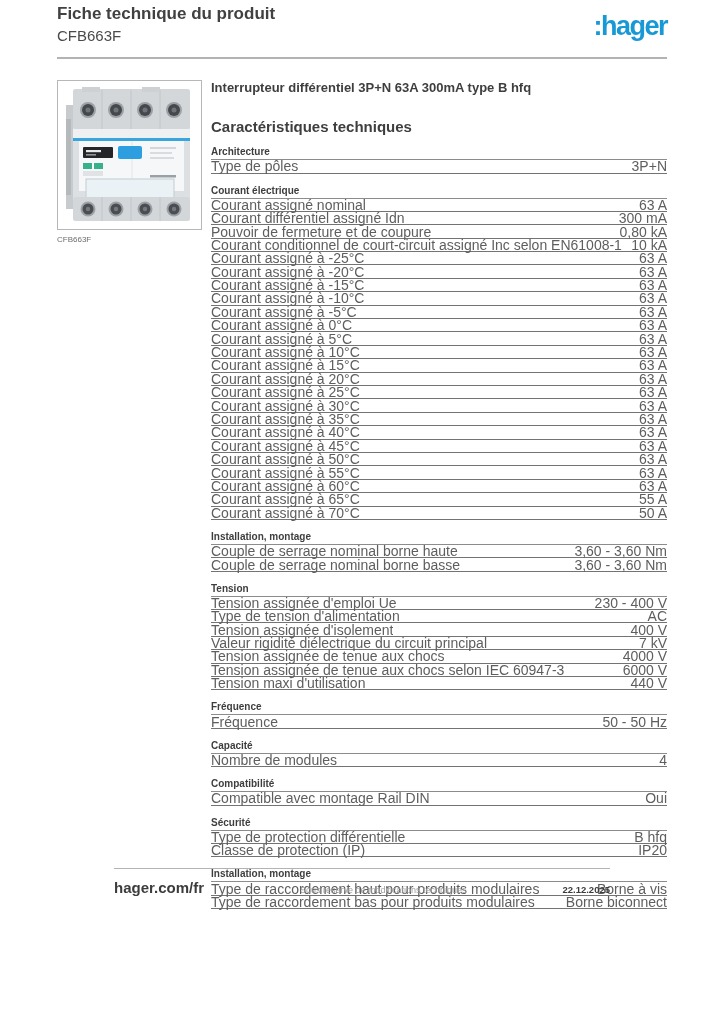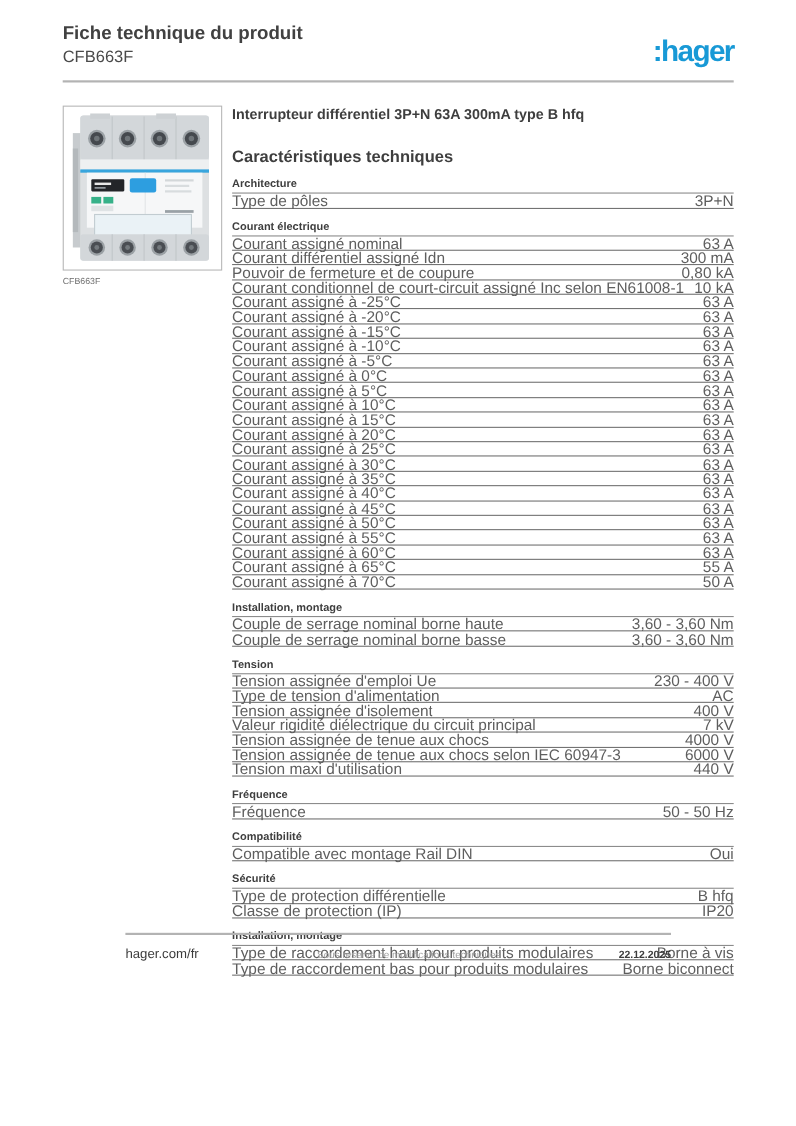--- a/index.html
+++ b/index.html
@@ -4,21 +4,21 @@
 <style>
   * { margin:0; padding:0; box-sizing:border-box; }
   html,body { background:#ffffff; }
   .page {
     position:relative; width:724px; height:1024px; background:#ffffff;
     font-family:"Liberation Sans", sans-serif; color:#3e3e3e; overflow:hidden;
   }
   .content { position:absolute; left:57px; right:57px; top:0; }
 
   
-  .header { display:flex; justify-content:space-between; align-items:flex-end; margin-top:20px; }
+  .header { display:flex; justify-content:space-between; align-items:center; margin-top:4px; }
   .doc-title { font-size:17px; font-weight:bold; color:#414141; line-height:1.15; }
   .doc-ref { font-size:15px; font-weight:normal; color:#4a4a4a; margin-top:3px; }
   .logo { font-size:27px; font-weight:bold; color:#1899d6; letter-spacing:-1.5px; line-height:1; margin-top:5px; }
   .header-rule { height:2px; background:#b3b3b3; margin-top:13px; }
 
   
   .main { display:flex; margin-top:21px; }
   .left-col { width:146px; flex:0 0 146px; margin-right:8px; }
   .image-box {
     width:145px; height:150px; border:1px solid #b7b7b7; background:#ffffff;
@@ -41,21 +41,21 @@
     height:13.4px; border-bottom:1px solid #737373;
     font-size:14px; color:#5e5e5e;
   }
   .spec-label { white-space:nowrap; overflow:hidden; }
   .spec-value { white-space:nowrap; text-align:right; padding-left:8px; }
 
   
   .footer { position:absolute; left:57px; right:57px; bottom:13px; }
   .footer-rule { height:1.5px; background:#b3b3b3; margin-bottom:10px; }
   .footer-row { display:flex; justify-content:space-between; align-items:baseline; }
-  .footer-left { font-size:12px; font-weight:normal; color:#3c3c3c; }
+  .footer-left { font-size:15px; font-weight:bold; color:#3c3c3c; }
   .footer-center { font-size:9px; color:#9e9e9e; }
   .footer-right { font-size:9.5px; font-weight:bold; color:#3c3c3c; }
 </style>
 </head>
 <body>
 
 <div class="page">
   <div class="content">
 
     <div class="header">
@@ -345,20 +345,29 @@
   <div class="section">
     <div class="section-title">Fréquence</div>
     <div class="section-rows">
   <div class="spec-row">
     <span class="spec-label">Fréquence</span>
     <span class="spec-value">50 - 50 Hz</span>
   </div>
 </div>
   </div>
 
+  <div class="section">
+    <div class="section-title">Capacité</div>
+    <div class="section-rows">
+  <div class="spec-row">
+    <span class="spec-label">Nombre de modules</span>
+    <span class="spec-value">4</span>
+  </div>
+</div>
+  </div>
 
   <div class="section">
     <div class="section-title">Compatibilité</div>
     <div class="section-rows">
   <div class="spec-row">
     <span class="spec-label">Compatible avec montage Rail DIN</span>
     <span class="spec-value">Oui</span>
   </div>
 </div>
   </div>

